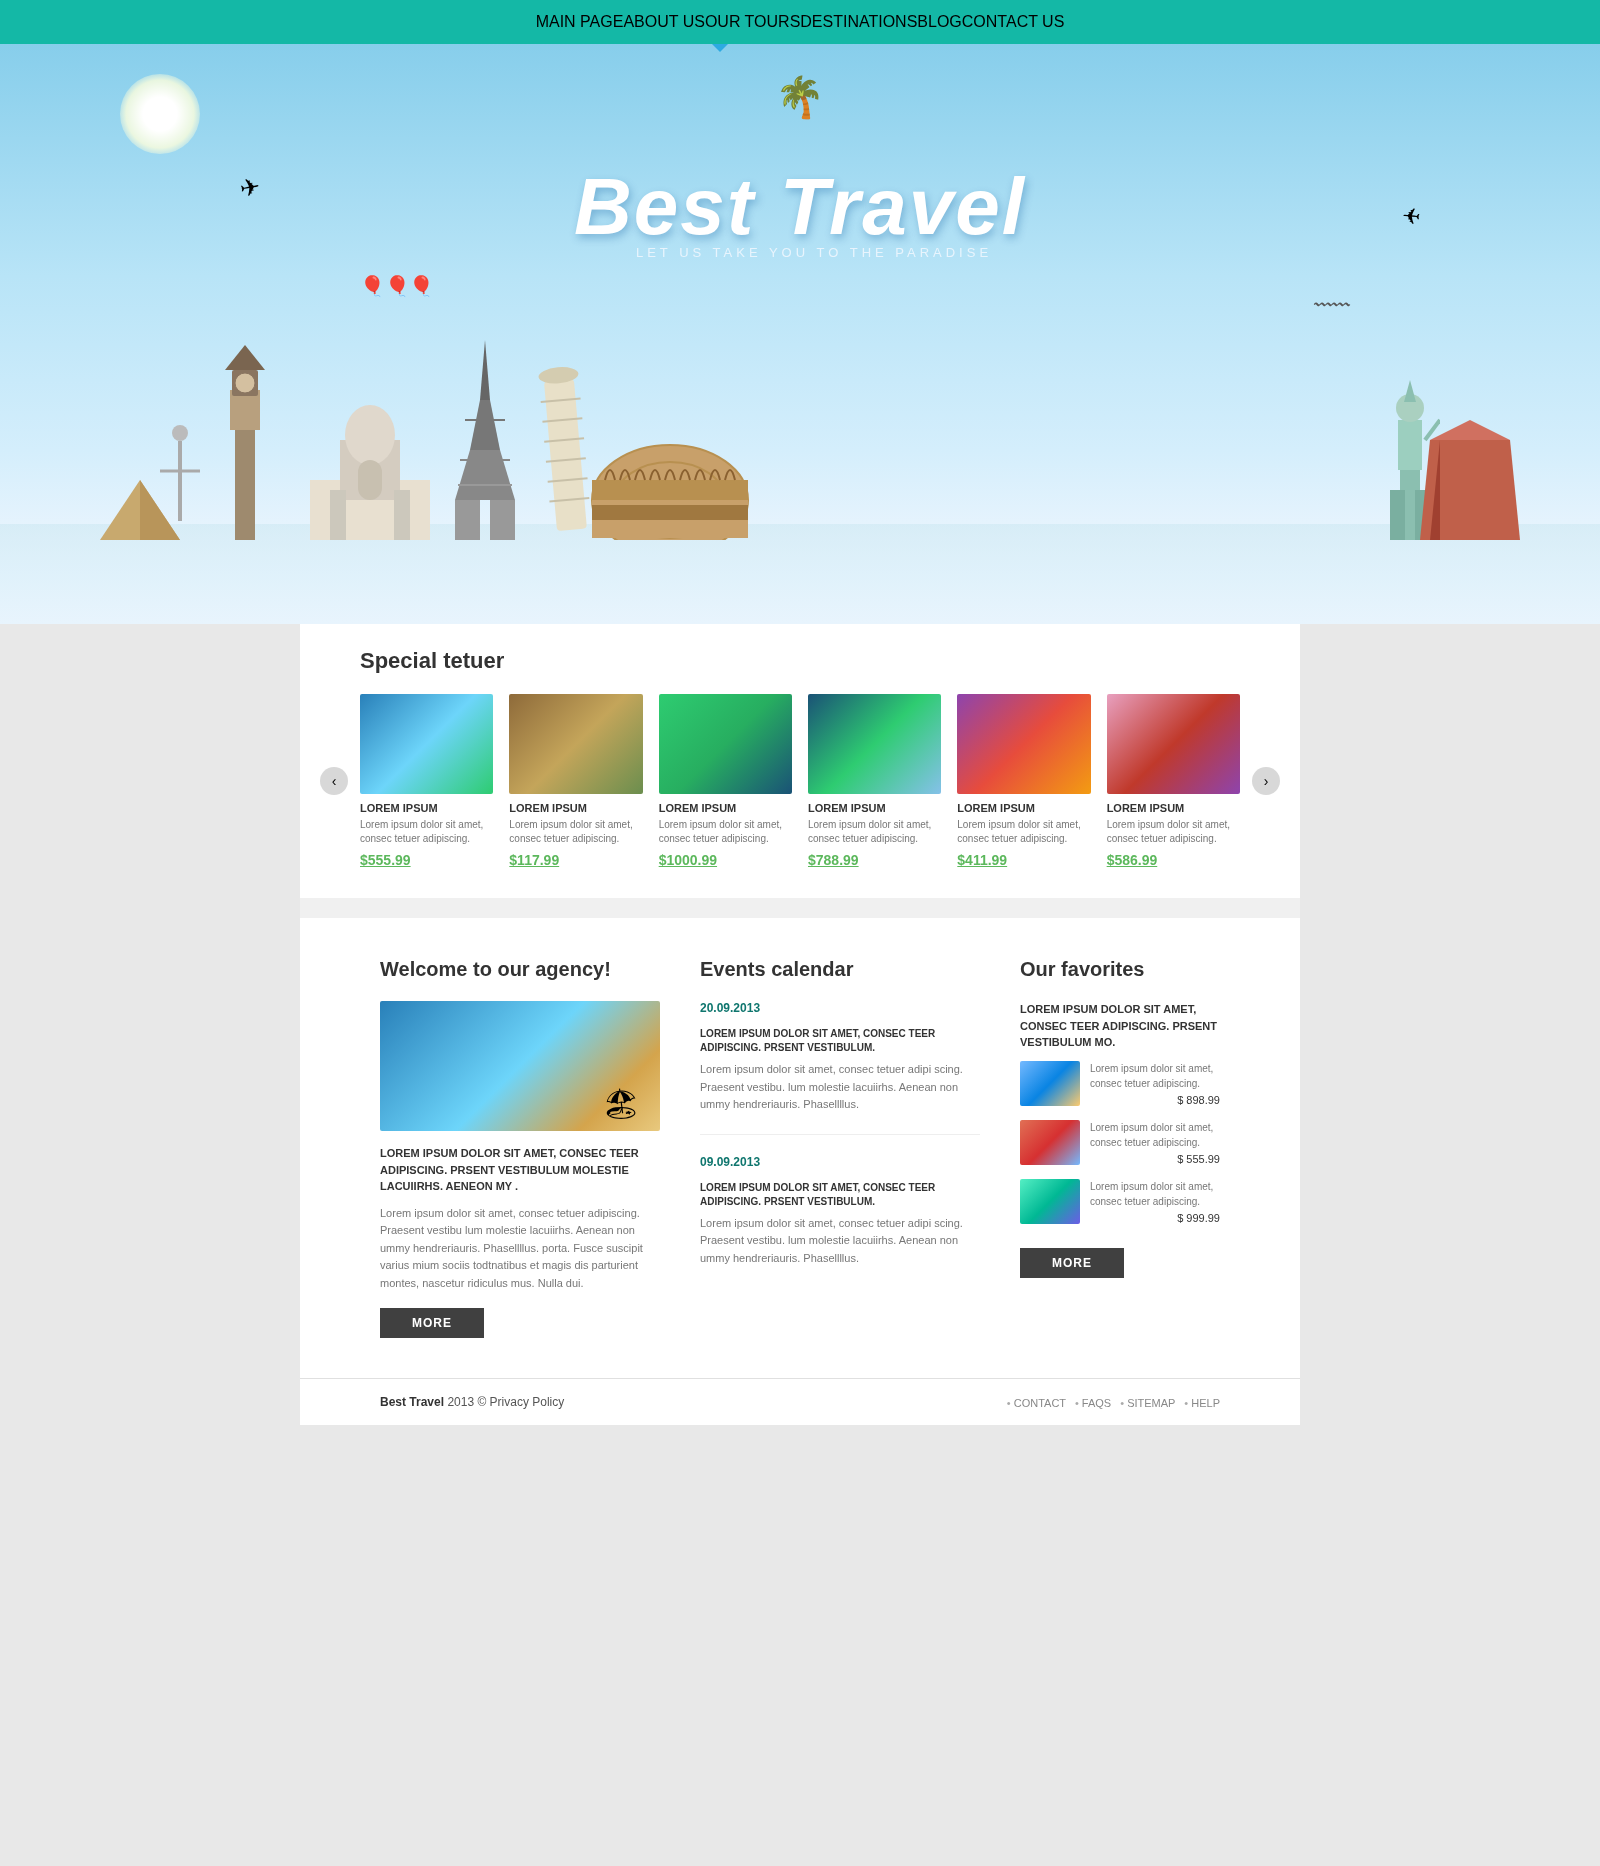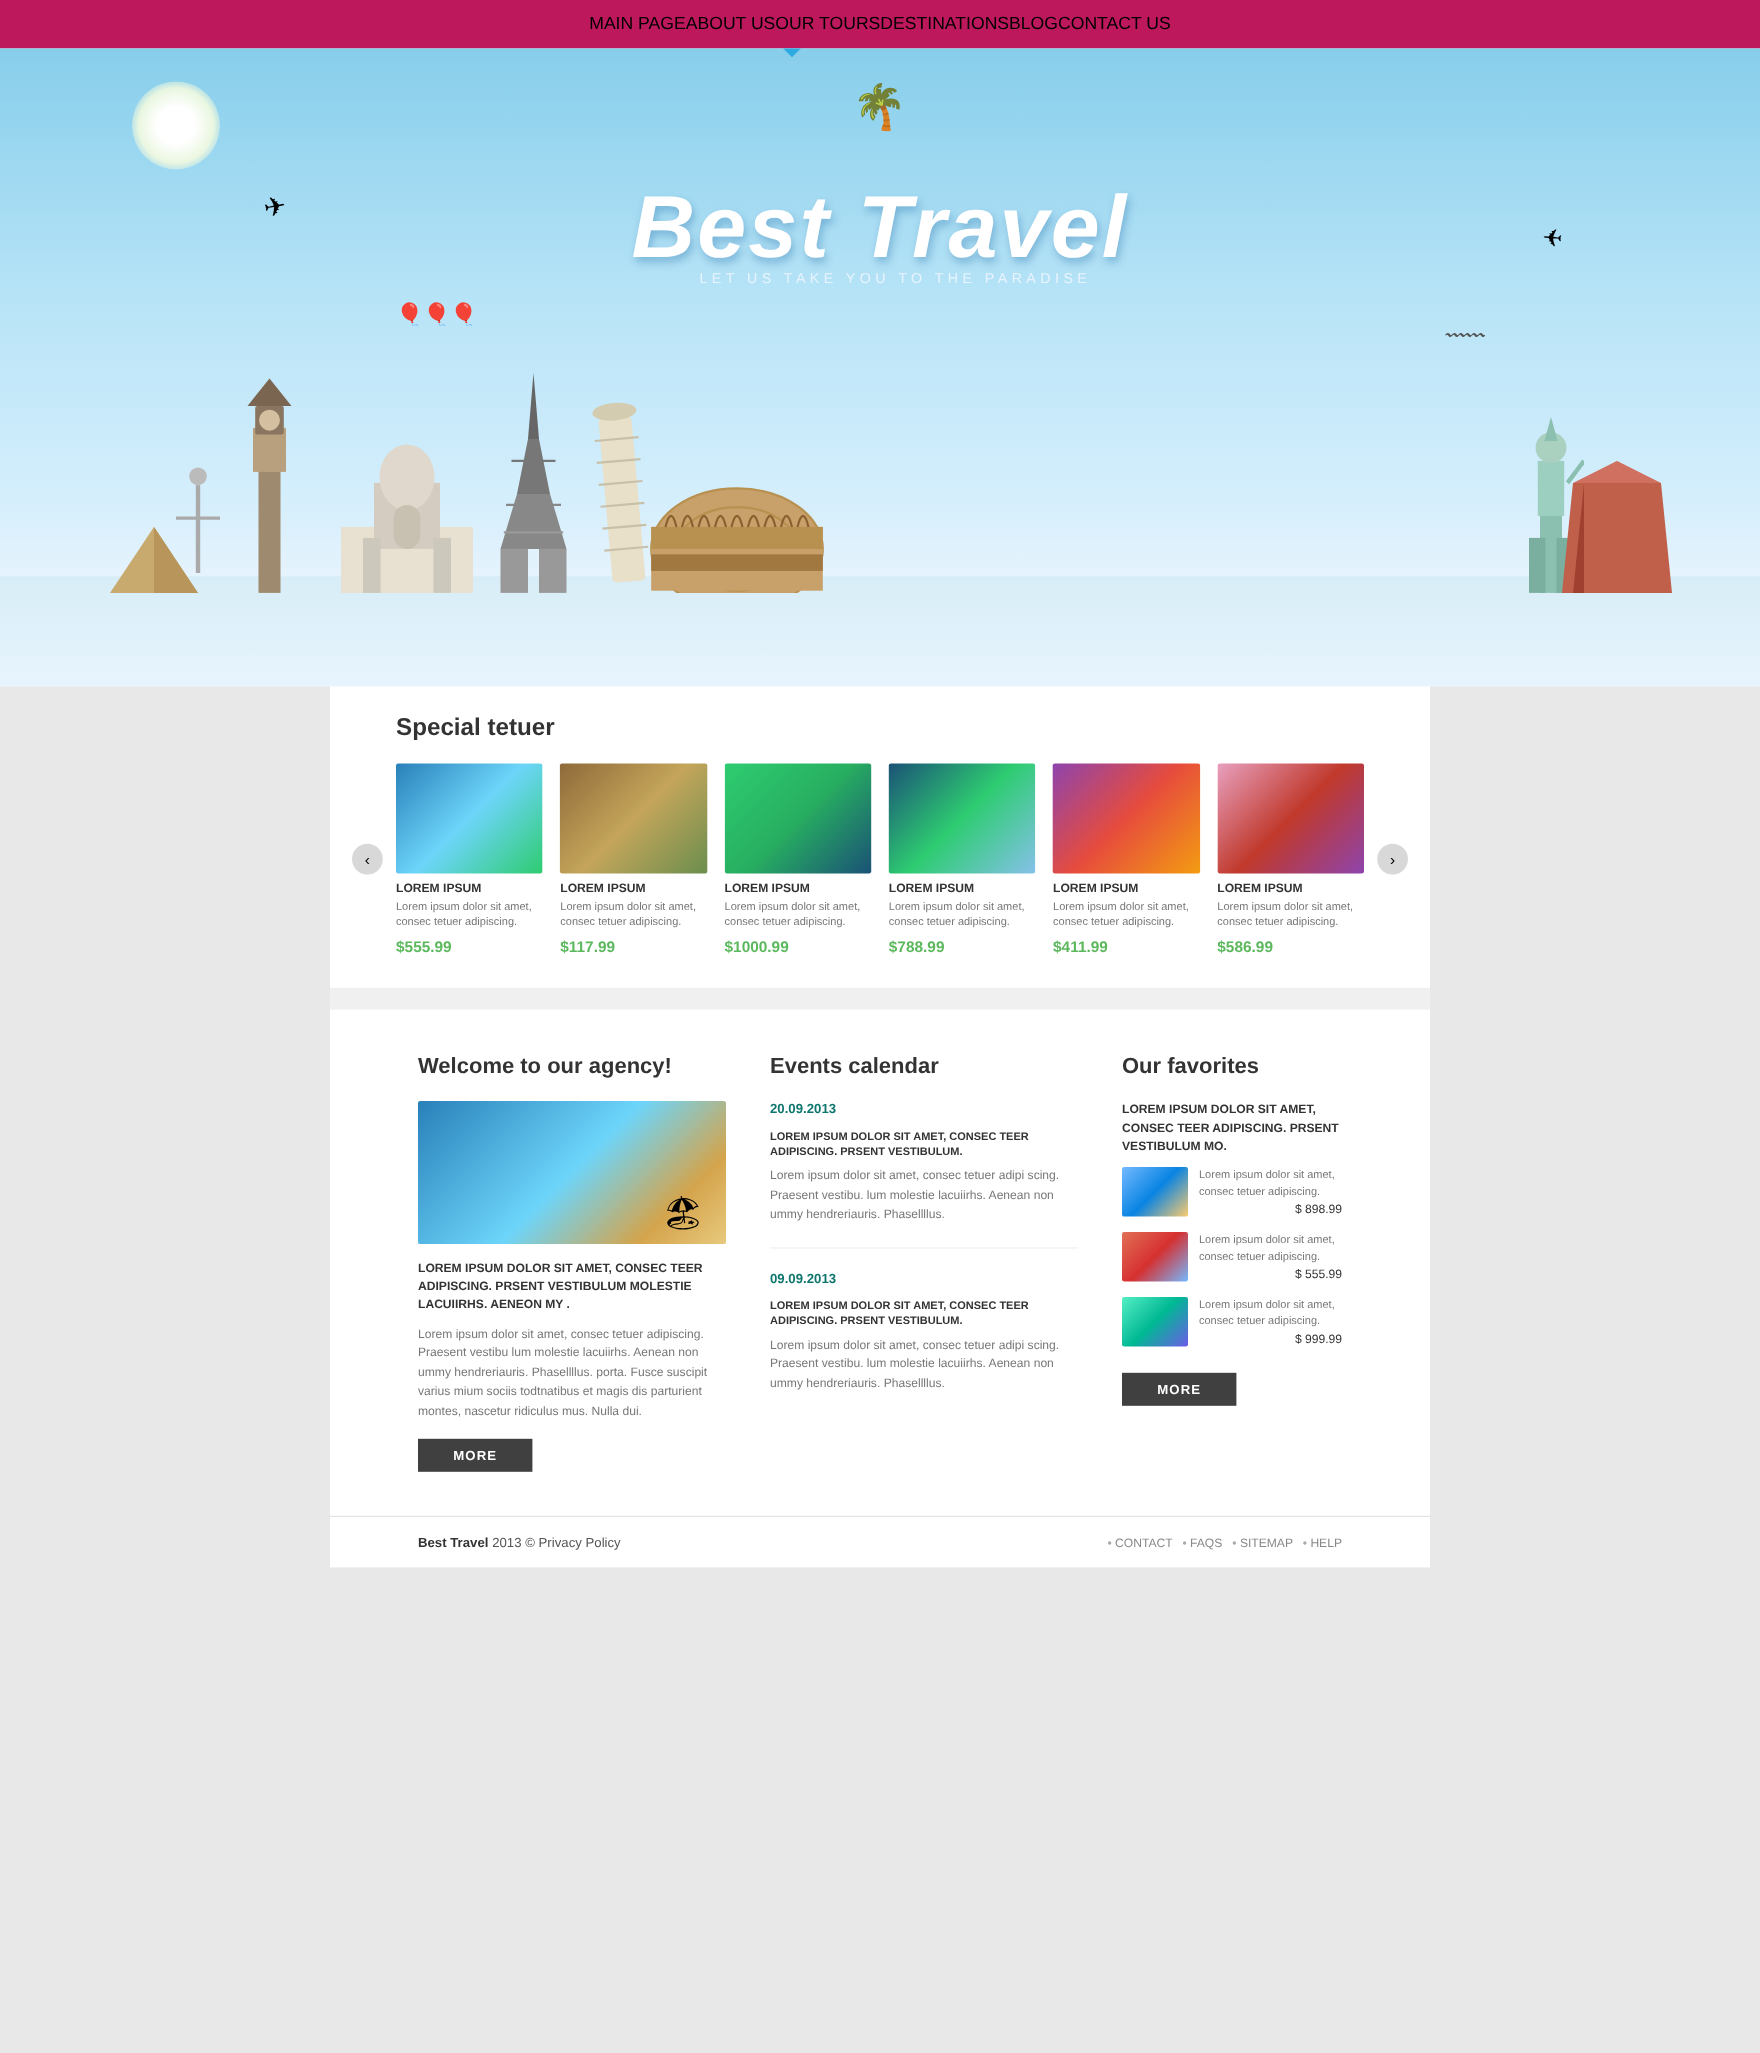--- a/index.html
+++ b/index.html
@@ -119,20 +119,21 @@
       font-size: 10px;
       color: #777;
       margin-top: 4px;
       line-height: 1.4;
     }
     .offer-price {
       font-size: 14px;
       font-weight: bold;
       color: #5cb85c;
       margin-top: 6px;
+      text-decoration: underline;
     }
 
     
     .main-content {
       background: #fff;
       max-width: 1000px;
       margin: 0 auto;
       padding: 40px 80px;
       display: flex;
       gap: 40px;
@@ -260,21 +261,21 @@
     
     .page-wrapper {
       max-width: 1000px;
       margin: 0 auto;
       background: #fff;
     }
     body { background: #e8e8e8; }
 
     
     .nav-wrapper {
-      background: #be185d;
+      background: #14b8a6;
       position: relative;
     }
     .nav-inner {
       max-width: 1000px;
       margin: 0 auto;
       display: flex;
       align-items: center;
       justify-content: center;
       height: 44px;
       position: relative;

